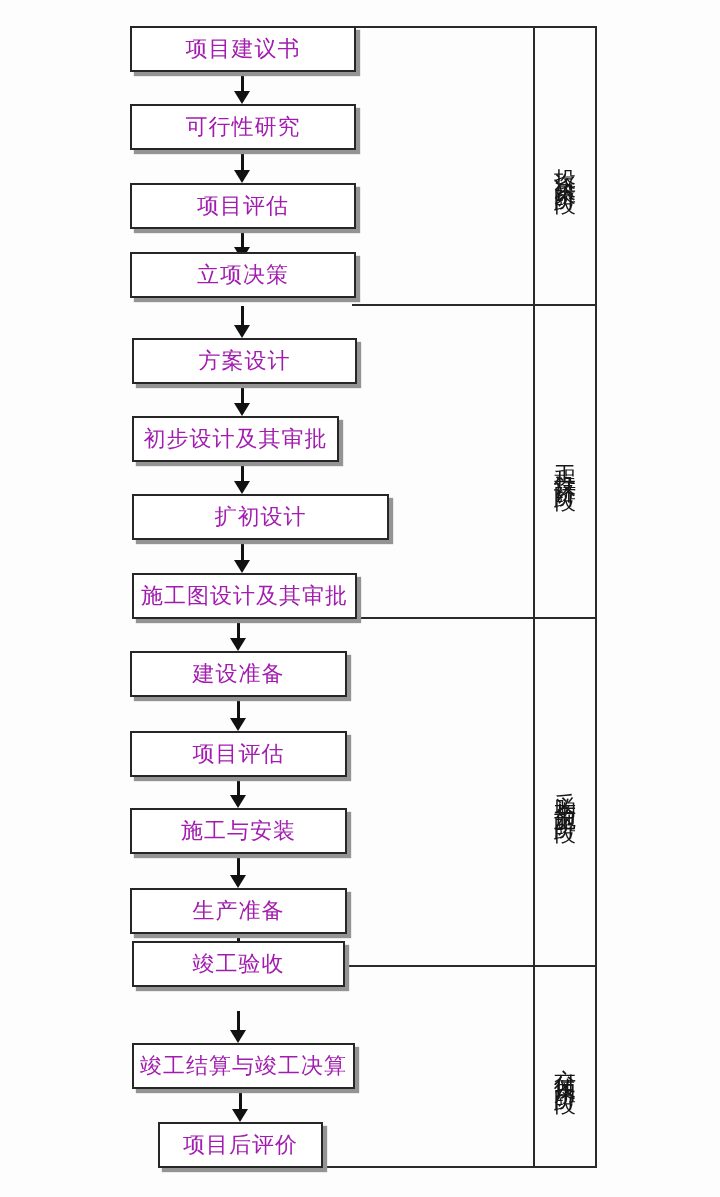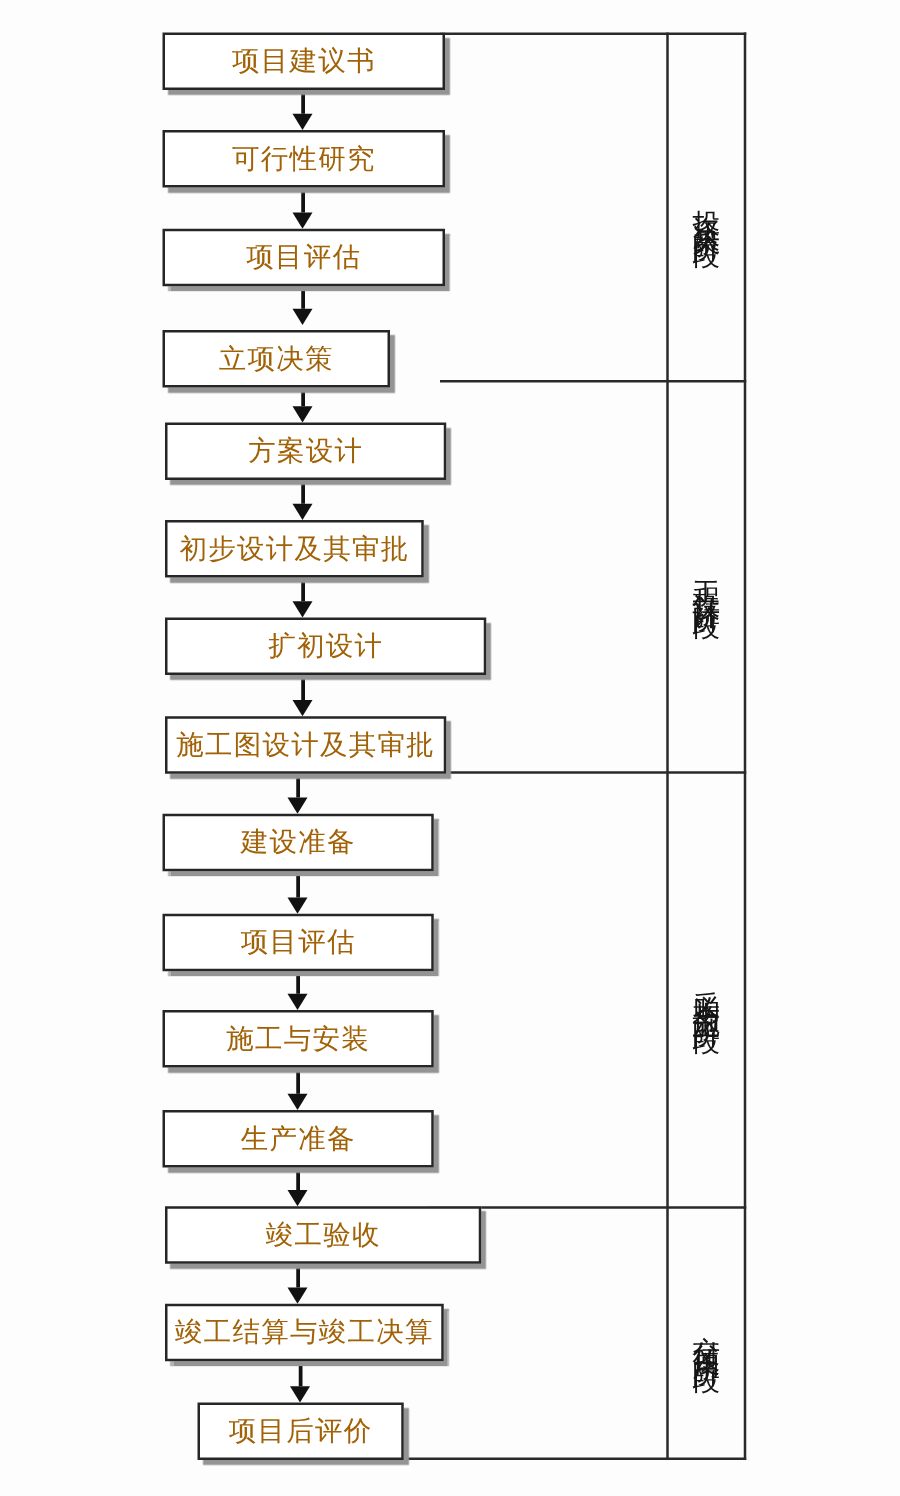--- a/index.html
+++ b/index.html
@@ -20,21 +20,21 @@
     box-sizing: border-box;
     height: 46px;
     border: 2px solid #262626;
     background: #ffffff;
     box-shadow: 4px 4px 1px #949494;
     display: flex;
     align-items: center;
     justify-content: center;
     font-size: 22px;
     letter-spacing: 1px;
-    color: #a16207;
+    color: #a21caf;
     white-space: nowrap;
     z-index: 2;
   }
   .arrow {
     position: absolute;
     width: 16px;
     display: flex;
     flex-direction: column;
     align-items: center;
     z-index: 1;
@@ -103,30 +103,30 @@
   <div class="stage" style="top:619px;height:346px">
     <span>采购与施工阶段</span>
   </div>
   <div class="stage" style="top:965px;height:201px">
     <span>交付使用阶段</span>
   </div>
 
   <div class="node" style="top:26px;left:130px;width:226px">项目建议书</div>
   <div class="node" style="top:104px;left:130px;width:226px">可行性研究</div>
   <div class="node" style="top:183px;left:130px;width:226px">项目评估</div>
-  <div class="node" style="top:264px;left:130px;width:182px">立项决策</div>
+  <div class="node" style="top:252px;left:130px;width:226px">立项决策</div>
   <div class="node" style="top:338px;left:132px;width:225px">方案设计</div>
   <div class="node" style="top:416px;left:132px;width:207px">初步设计及其审批</div>
   <div class="node" style="top:494px;left:132px;width:257px">扩初设计</div>
   <div class="node" style="top:573px;left:132px;width:225px">施工图设计及其审批</div>
   <div class="node" style="top:651px;left:130px;width:217px">建设准备</div>
   <div class="node" style="top:731px;left:130px;width:217px">项目评估</div>
   <div class="node" style="top:888px;left:130px;width:217px">生产准备</div>
   <div class="node" style="top:808px;left:130px;width:217px">施工与安装</div>
-  <div class="node" style="top:965px;left:132px;width:253px">竣工验收</div>
+  <div class="node" style="top:941px;left:132px;width:213px">竣工验收</div>
   <div class="node" style="top:1043px;left:132px;width:223px">竣工结算与竣工决算</div>
   <div class="node" style="top:1122px;left:158px;width:165px">项目后评价</div>
 
   <div class="arrow" style="top:72px;height:32px;left:234px">
       <div class="stem"></div>
       <div class="head"></div>
     </div>
   <div class="arrow" style="top:150px;height:33px;left:234px">
       <div class="stem"></div>
       <div class="head"></div>

